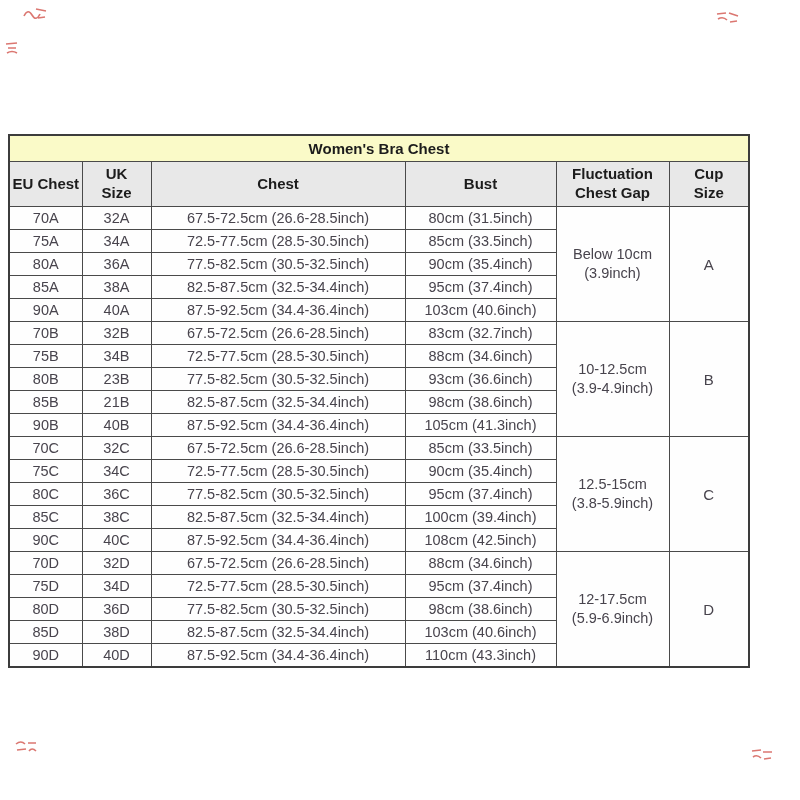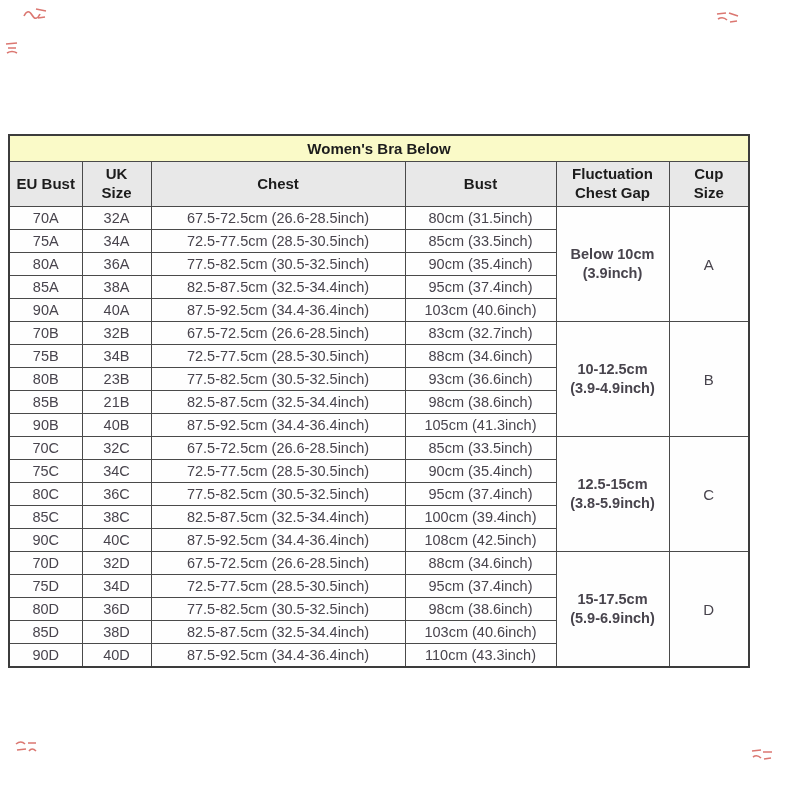--- a/index.html
+++ b/index.html
@@ -51,21 +51,20 @@
   tbody td {
     background: #fefefe;
     color: #48444d;
     font-size: 14.5px;
     height: 22px;
     white-space: nowrap;
   }
   td.fluct-cell {
     white-space: normal;
     line-height: 1.3;
-    font-weight: bold;
   }
   td.cup-cell {
     font-size: 15px;
   }
   .corner-mark {
     position: absolute;
     opacity: 0.75;
   }
 </style>
 </head>
@@ -77,24 +76,24 @@
     <colgroup>
       <col style="width:73px">
       <col style="width:69px">
       <col style="width:254px">
       <col style="width:151px">
       <col style="width:113px">
       <col style="width:80px">
     </colgroup>
     <thead>
       <tr>
-        <th colspan="6" class="title-cell">Women's Bra Below</th>
+        <th colspan="6" class="title-cell">Women's Bra Chest</th>
       </tr>
       <tr class="header-row">
-        <th><span>EU Bust</span></th>
+        <th><span>EU Chest</span></th>
         <th><span>UK</span><br><span>Size</span></th>
         <th><span>Chest</span></th>
         <th><span>Bust</span></th>
         <th><span>Fluctuation</span><br><span>Chest Gap</span></th>
         <th><span>Cup</span><br><span>Size</span></th>
       </tr>
     </thead>
     <tbody>
         <tr>
           <td>70A</td>
@@ -190,21 +189,21 @@
           <td>90C</td>
           <td>40C</td>
           <td>87.5-92.5cm (34.4-36.4inch)</td>
           <td>108cm (42.5inch)</td>
         </tr>
         <tr>
           <td>70D</td>
           <td>32D</td>
           <td>67.5-72.5cm (26.6-28.5inch)</td>
           <td>88cm (34.6inch)</td>
-          <td rowspan="5" class="fluct-cell"><span>15-17.5cm</span><br><span>(5.9-6.9inch)</span></td>
+          <td rowspan="5" class="fluct-cell"><span>12-17.5cm</span><br><span>(5.9-6.9inch)</span></td>
           <td rowspan="5" class="cup-cell">D</td>
         </tr>
         <tr>
           <td>75D</td>
           <td>34D</td>
           <td>72.5-77.5cm (28.5-30.5inch)</td>
           <td>95cm (37.4inch)</td>
         </tr>
         <tr>
           <td>80D</td>

